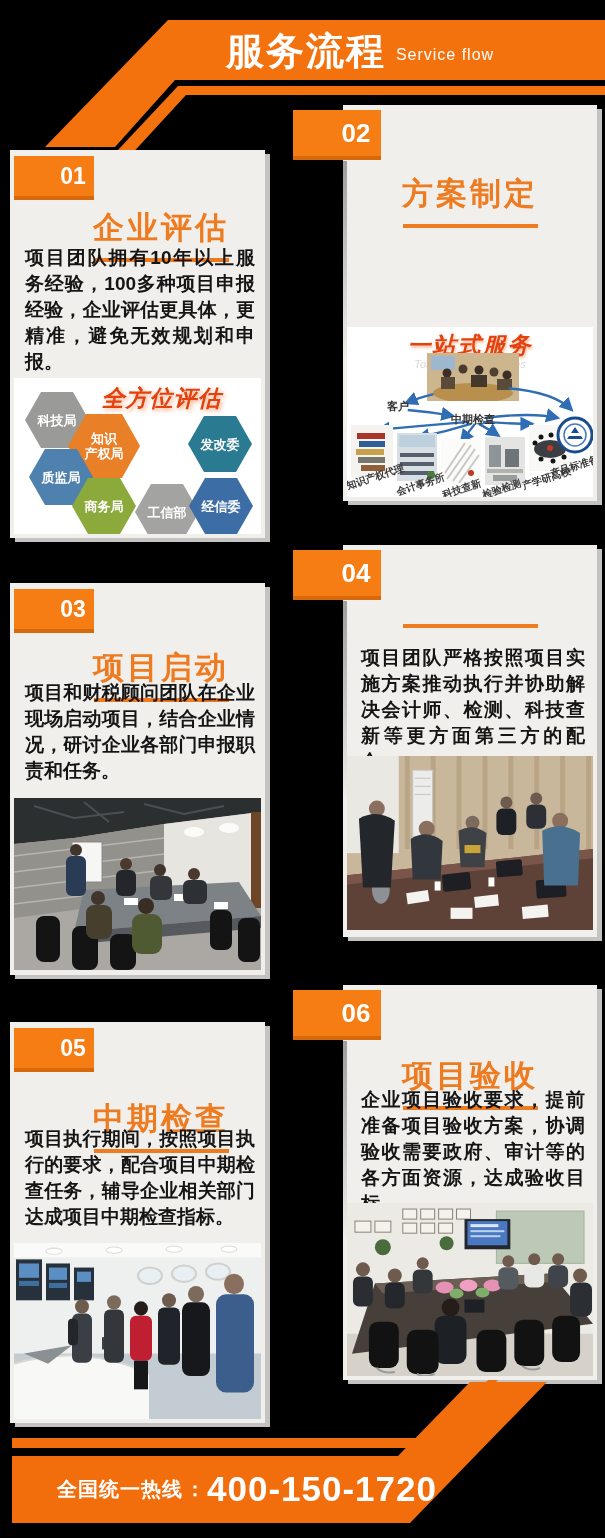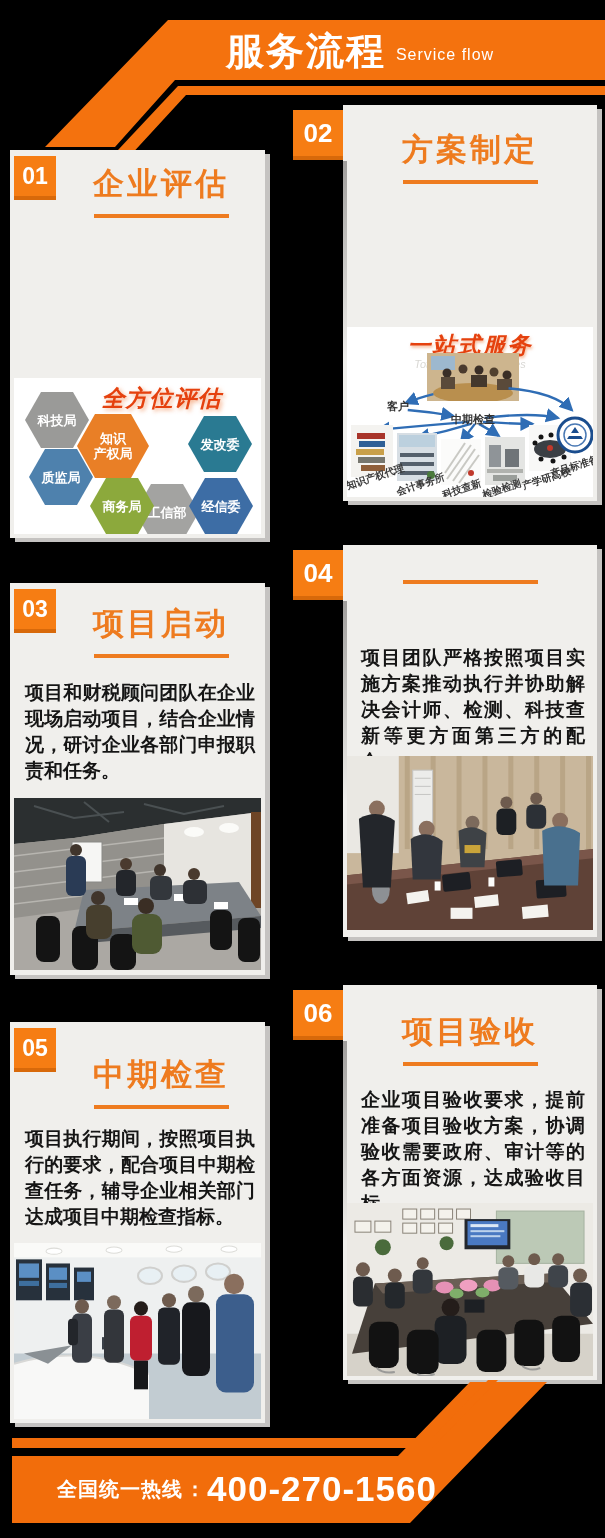--- a/index.html
+++ b/index.html
@@ -11,26 +11,26 @@
     clip-path:polygon(168px 20px,605px 20px,605px 80px,175px 80px,115px 147px,45px 147px);}
   .hdr-stripe{position:absolute;left:0;top:0;width:605px;height:165px;background:#f4720e;
     clip-path:polygon(178px 86px,605px 86px,605px 95px,186px 95px,128px 158px,118px 150px);}
   .hdr-text{position:absolute;left:160px;top:26px;width:400px;text-align:center;color:#fff;white-space:nowrap;}
   .hdr-title{font-size:38px;font-weight:700;letter-spacing:2px;vertical-align:middle;}
   .hdr-sub{font-size:16px;font-weight:400;margin-left:10px;vertical-align:-4px;letter-spacing:1px;}
 
   
   .card{position:absolute;background:#f0efec;box-shadow:5px 4px 0 #c5c3c1;}
   .badge{position:absolute;background:#f67d13;color:#fff;font-weight:700;
-         display:flex;align-items:center;justify-content:center;border-bottom:4px solid #d8690a;}
+         display:flex;align-items:center;justify-content:center;border-bottom:4px solid #d8690a;padding-left:38px;}
   .badge-l{left:4px;top:6px;width:42px;height:40px;font-size:23px;}
   .badge-r{left:-50px;top:5px;width:50px;height:46px;font-size:26px;}
   .badge-line{position:absolute;left:0;top:56px;width:4px;height:200px;
          background:linear-gradient(#a09e9c,rgba(160,158,156,0));}
-  .ctitle{position:absolute;text-align:center;color:#ee7b1f;font-size:31px;font-weight:700;letter-spacing:3px;}
+  .ctitle{position:absolute;text-align:center;color:#ee7b1f;font-size:31px;font-weight:700;letter-spacing:3px;margin-top:44px;}
   .ctitle .uline{display:block;width:135px;height:4px;background:#ee7b1f;margin:9px auto 0;}
   .cbody{position:absolute;left:15px;right:10px;font-size:19px;font-weight:700;color:#151515;
          line-height:26px;text-align:justify;}
   .media{position:absolute;left:4px;right:4px;background:#fff;overflow:hidden;}
   .media svg{display:block;width:100%;height:100%;}
 
   
   .hex-title{position:absolute;top:5px;left:50px;right:2px;text-align:center;font-size:23px;
          font-weight:700;font-style:italic;color:#e5410e;letter-spacing:1px;
          text-shadow:2px 2px 4px rgba(236,110,40,.55);}
@@ -69,29 +69,30 @@
   <div class="hdr-stripe"></div>
   <div class="hdr-text">
     <span class="hdr-title">服务流程</span><span class="hdr-sub">Service flow</span>
   </div>
 
   <div class="card" style="left:10px;top:150px;width:255px;height:388px">
     <div class="badge badge-l">01</div>
     <div class="ctitle" style="top:13px;left:55px;right:8px">
       <span>企业评估</span><i class="uline"></i>
     </div>
+    <div class="cbody" style="top:95px">项目团队拥有10年以上服务经验，100多种项目申报经验，企业评估更具体，更精准，避免无效规划和申报。</div>
     <div class="media" style="top:228px;height:156px">
       <div class="hex-title">全方位评估</div>
       <div class="hex" style="left: 11px; top: 14px; width: 64px; height: 56px; background: rgb(154, 154, 152);">科技局</div>
-      <div class="hex" style="left: 63px; top: 36px; width: 72px; height: 64px; background: rgb(233, 127, 38);">知识
+      <div class="hex" style="left: 54px; top: 36px; width: 72px; height: 64px; background: rgb(233, 127, 38);">知识
 产权局</div>
       <div class="hex" style="left: 174px; top: 38px; width: 64px; height: 56px; background: rgb(42, 122, 146);">发改委</div>
       <div class="hex" style="left: 15px; top: 71px; width: 64px; height: 56px; background: rgb(78, 129, 173);">质监局</div>
       <div class="hex" style="left: 121px; top: 70px; width: 64px; height: 56px; background: rgb(163, 163, 161); margin-top: 36px;">工信部</div>
-      <div class="hex" style="left: 76px; top: 100px; width: 64px; height: 56px; background: rgb(140, 169, 60);">商务局</div>
+      <div class="hex" style="left: 58px; top: 100px; width: 64px; height: 56px; background: rgb(140, 169, 60);">商务局</div>
       <div class="hex" style="left: 175px; top: 100px; width: 64px; height: 56px; background: rgb(61, 109, 165);">经信委</div>
     </div>
   </div>
 
   <div class="card" style="left:343px;top:105px;width:254px;height:396px">
     <div class="badge badge-r">02</div>
     <div class="badge-line"></div>
     <div class="ctitle" style="top:24px;left:10px;right:10px">
       <span>方案制定</span><i class="uline"></i>
     </div>
@@ -507,16 +508,16 @@
           </g>
       </svg>
     </div>
   </div>
 
   <div class="f-main"></div>
   <div class="f-thin"></div>
   <div class="f-text">
     <span class="f-label">全国统一热线</span>
       <span class="f-colon">：</span>
-      <span class="f-number">400-270-1560</span>
+      <span class="f-number">400-150-1720</span>
   </div>
 
 </div>
 
 </body></html>

